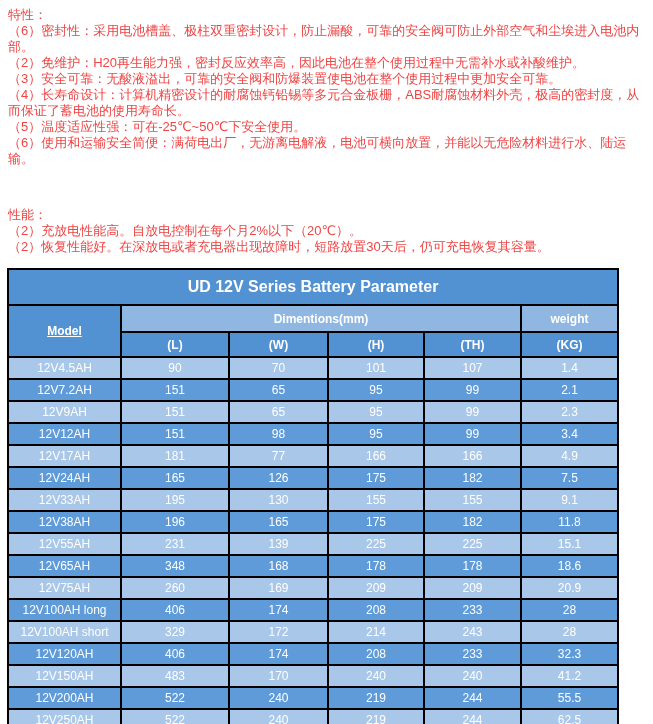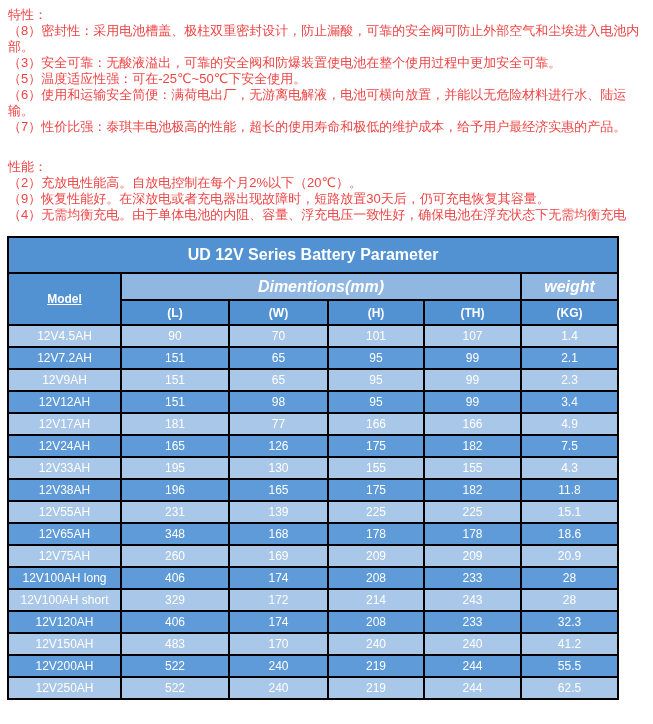--- a/index.html
+++ b/index.html
@@ -11,21 +11,21 @@
     color: #262626;
     overflow: hidden;
   }
   .doc { padding: 7px 8px 0 8px; }
   .doc-section p {
     font-size: 13px;
     line-height: 16px;
     color: #ef4444;
     letter-spacing: 0;
   }
-  .perf-section { margin-top: 24px; }
+  .perf-section { margin-top: 40px; }
 
   table.battery {
     border-collapse: collapse;
     table-layout: fixed;
     width: 610px;
     margin: 13px 0 0 7px;
     color: var(--table-text, #fff);
     border-radius: 10px;
   }
   table.battery th, table.battery td {
@@ -43,54 +43,53 @@
   }
   .hdr-model {
     background: var(--blue-dark, #5292d3);
     font-size: 12px;
     font-weight: bold;
     text-decoration: underline;
   }
   .hdr-group {
     background: var(--blue-group, #8fb7e2);
     height: 27px;
-    font-size: 16px;
-    font-weight: bold;
-    font-style: italic;
+    font-size: 12px;
+    font-weight: bold;
   }
   .hdr-sub {
     background: var(--blue-dark, #5292d3);
     height: 25px;
     font-size: 12px;
     font-weight: bold;
   }
   tbody tr { height: 22px; }
   tbody td { font-size: 12px; }
   tbody tr.row-light td { background: var(--row-light, #a9c7e9); }
   tbody tr.row-dark td  { background: var(--row-dark, #5e9bd8); text-align: center; }
 </style>
 </head>
 <body>
 
 <div class="doc">
 
   <div class="doc-section">
     <p>特性：</p>
-    <p>（8）密封性：采用电池槽盖、极柱双重密封设计，防止漏酸，可靠的安全阀可防止外部空气和尘埃进入电池内部。</p>
+    <p>（6）密封性：采用电池槽盖、极柱双重密封设计，防止漏酸，可靠的安全阀可防止外部空气和尘埃进入电池内部。</p>
+    <p>（2）免维护：H20再生能力强，密封反应效率高，因此电池在整个使用过程中无需补水或补酸维护。</p>
     <p>（3）安全可靠：无酸液溢出，可靠的安全阀和防爆装置使电池在整个使用过程中更加安全可靠。</p>
+    <p>（4）长寿命设计：计算机精密设计的耐腐蚀钙铅锡等多元合金板栅，ABS耐腐蚀材料外壳，极高的密封度，从而保证了蓄电池的使用寿命长。</p>
     <p>（5）温度适应性强：可在-25℃~50℃下安全使用。</p>
     <p>（6）使用和运输安全简便：满荷电出厂，无游离电解液，电池可横向放置，并能以无危险材料进行水、陆运输。</p>
-    <p>（7）性价比强：泰琪丰电池极高的性能，超长的使用寿命和极低的维护成本，给予用户最经济实惠的产品。</p>
   </div>
 
   <div class="doc-section perf-section">
     <p>性能：</p>
     <p>（2）充放电性能高。自放电控制在每个月2%以下（20℃）。</p>
-    <p>（9）恢复性能好。在深放电或者充电器出现故障时，短路放置30天后，仍可充电恢复其容量。</p>
-    <p>（4）无需均衡充电。由于单体电池的内阻、容量、浮充电压一致性好，确保电池在浮充状态下无需均衡充电</p>
+    <p>（2）恢复性能好。在深放电或者充电器出现故障时，短路放置30天后，仍可充电恢复其容量。</p>
   </div>
 
 </div>
 
 <table class="battery">
   <colgroup>
     <col style="width:113px">
     <col style="width:108px">
     <col style="width:99px">
     <col style="width:96px">
@@ -162,21 +161,21 @@
         <td>175</td>
         <td>182</td>
         <td>7.5</td>
       </tr>
       <tr class="row-light">
         <td>12V33AH</td>
         <td>195</td>
         <td>130</td>
         <td>155</td>
         <td>155</td>
-        <td>4.3</td>
+        <td>9.1</td>
       </tr>
       <tr class="row-dark">
         <td>12V38AH</td>
         <td>196</td>
         <td>165</td>
         <td>175</td>
         <td>182</td>
         <td>11.8</td>
       </tr>
       <tr class="row-light">

